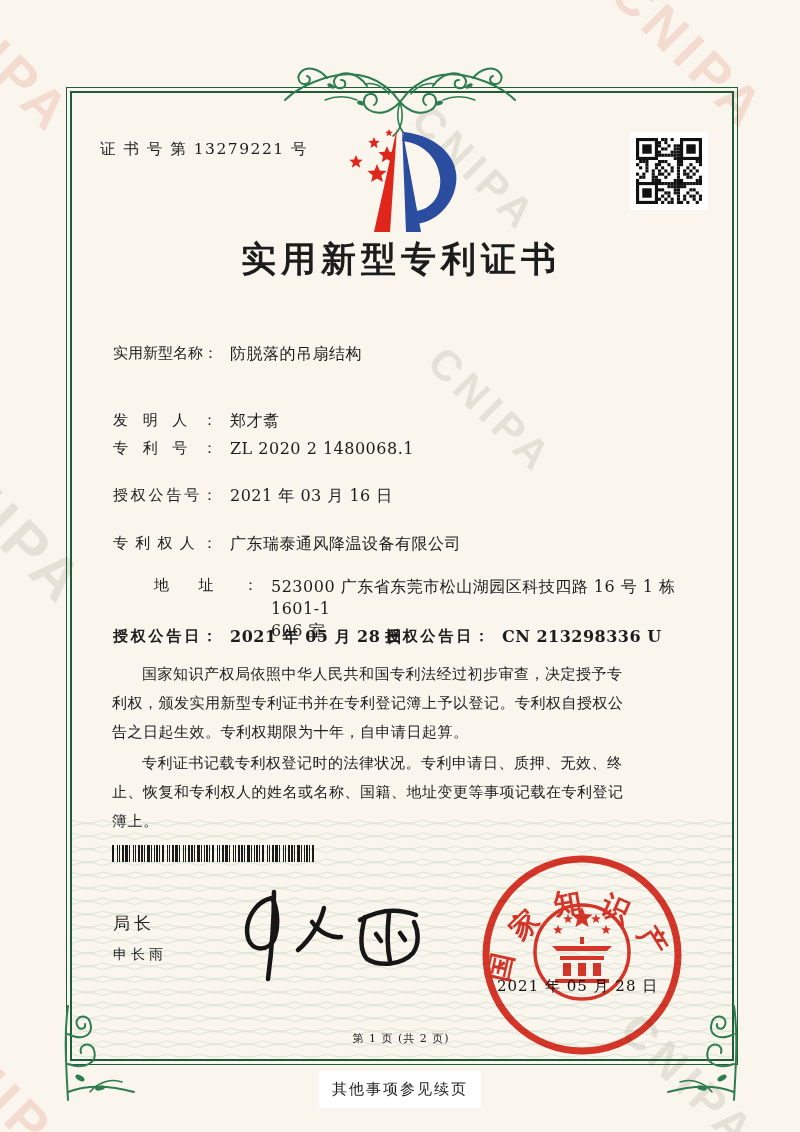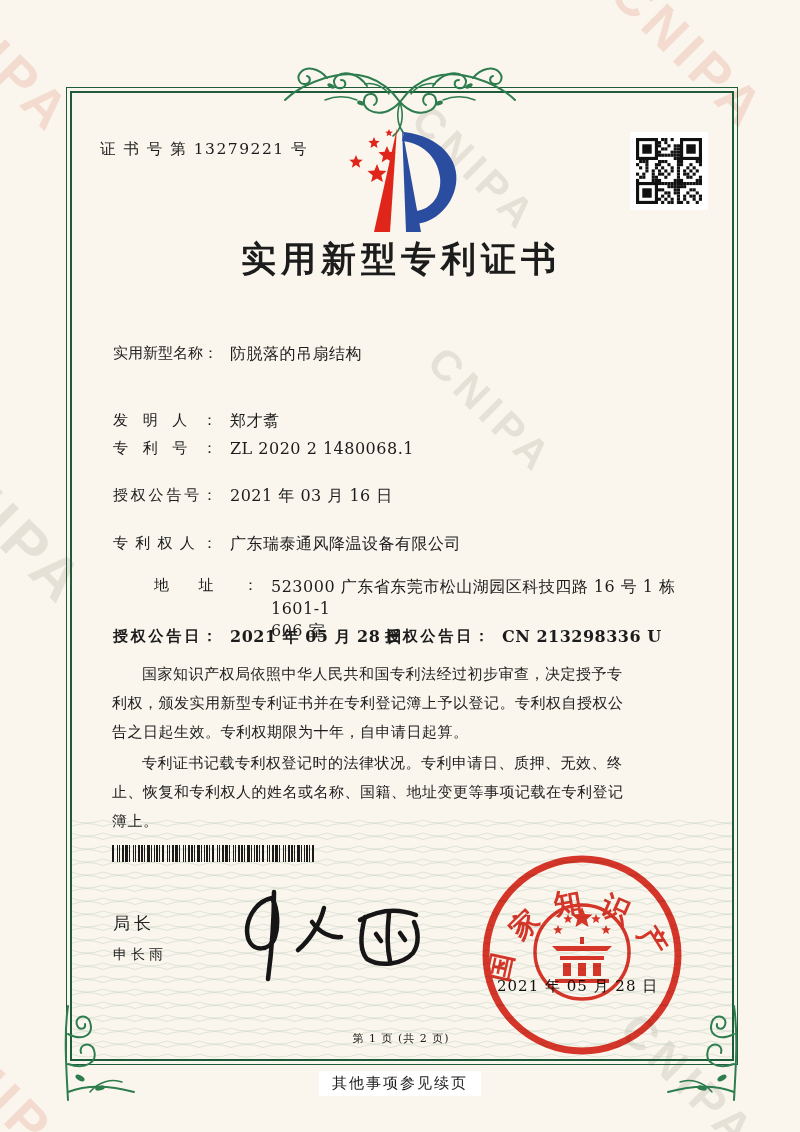--- a/index.html
+++ b/index.html
@@ -47,21 +47,21 @@
   #body-text p{margin:2px;text-indent:2em;letter-spacing:.5px;}
   #barcode{left:112px;top:845px;}
   #director-title{left:113px;top:912px;font-family:"Liberation Sans",sans-serif;font-size:17px;letter-spacing:4px;color:#222;}
   #director-name{left:113px;top:946px;font-family:"Liberation Sans",sans-serif;font-size:14px;letter-spacing:4px;color:#222;}
   #signature{left:232px;top:888px;}
   #seal{left:479px;top:852px;z-index:5;opacity:.93;mix-blend-mode:multiply;}
   #seal-date{left:497px;top:977px;width:175px;font-size:15px;letter-spacing:1px;color:#111;z-index:6;mix-blend-mode:multiply;}
   #page-info{left:66px;top:1031px;width:670px;text-align:center;font-size:11px;letter-spacing:1px;}
   #note{
     left:50%;top:1071px;transform:translateX(-50%);
-    background:#ffffff;padding:3px 13px;font-size:15px;letter-spacing:2px;z-index:6;
+    background:#ffffff;padding:9px 13px;font-size:15px;letter-spacing:2px;z-index:6;
   }
   #qr-box{left:630px;top:132px;width:78px;height:78px;background:#fff;z-index:4;}
   #qr-box svg{position:absolute;left:6px;top:6px;}
   #logo{left:336px;top:124px;z-index:4;}
 </style>
 </head>
 <body>
 
 <span class="wm wm-pink" style="left:-52px;top:-36px;font-size:54px;">CNIPA</span>
 <span class="wm wm-pink" style="left:642px;top:-40px;font-size:54px;">CNIPA</span>

